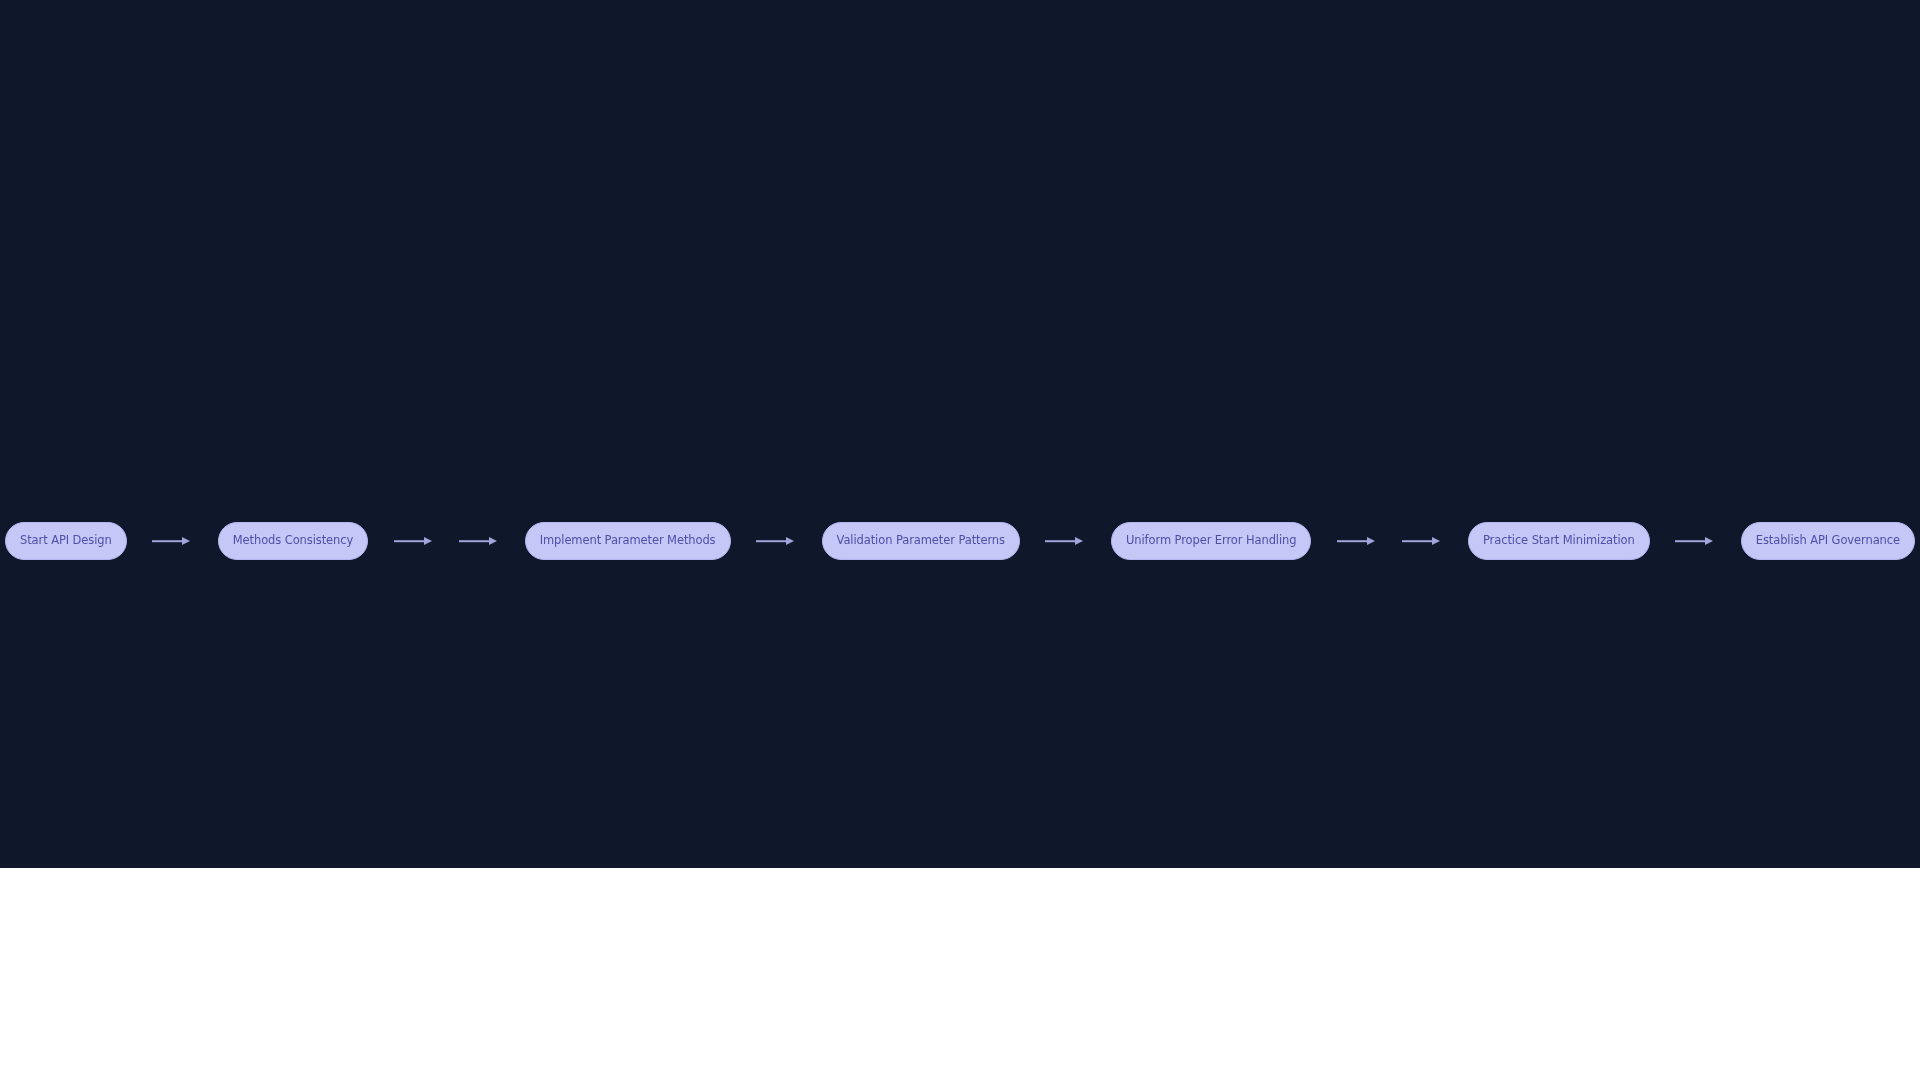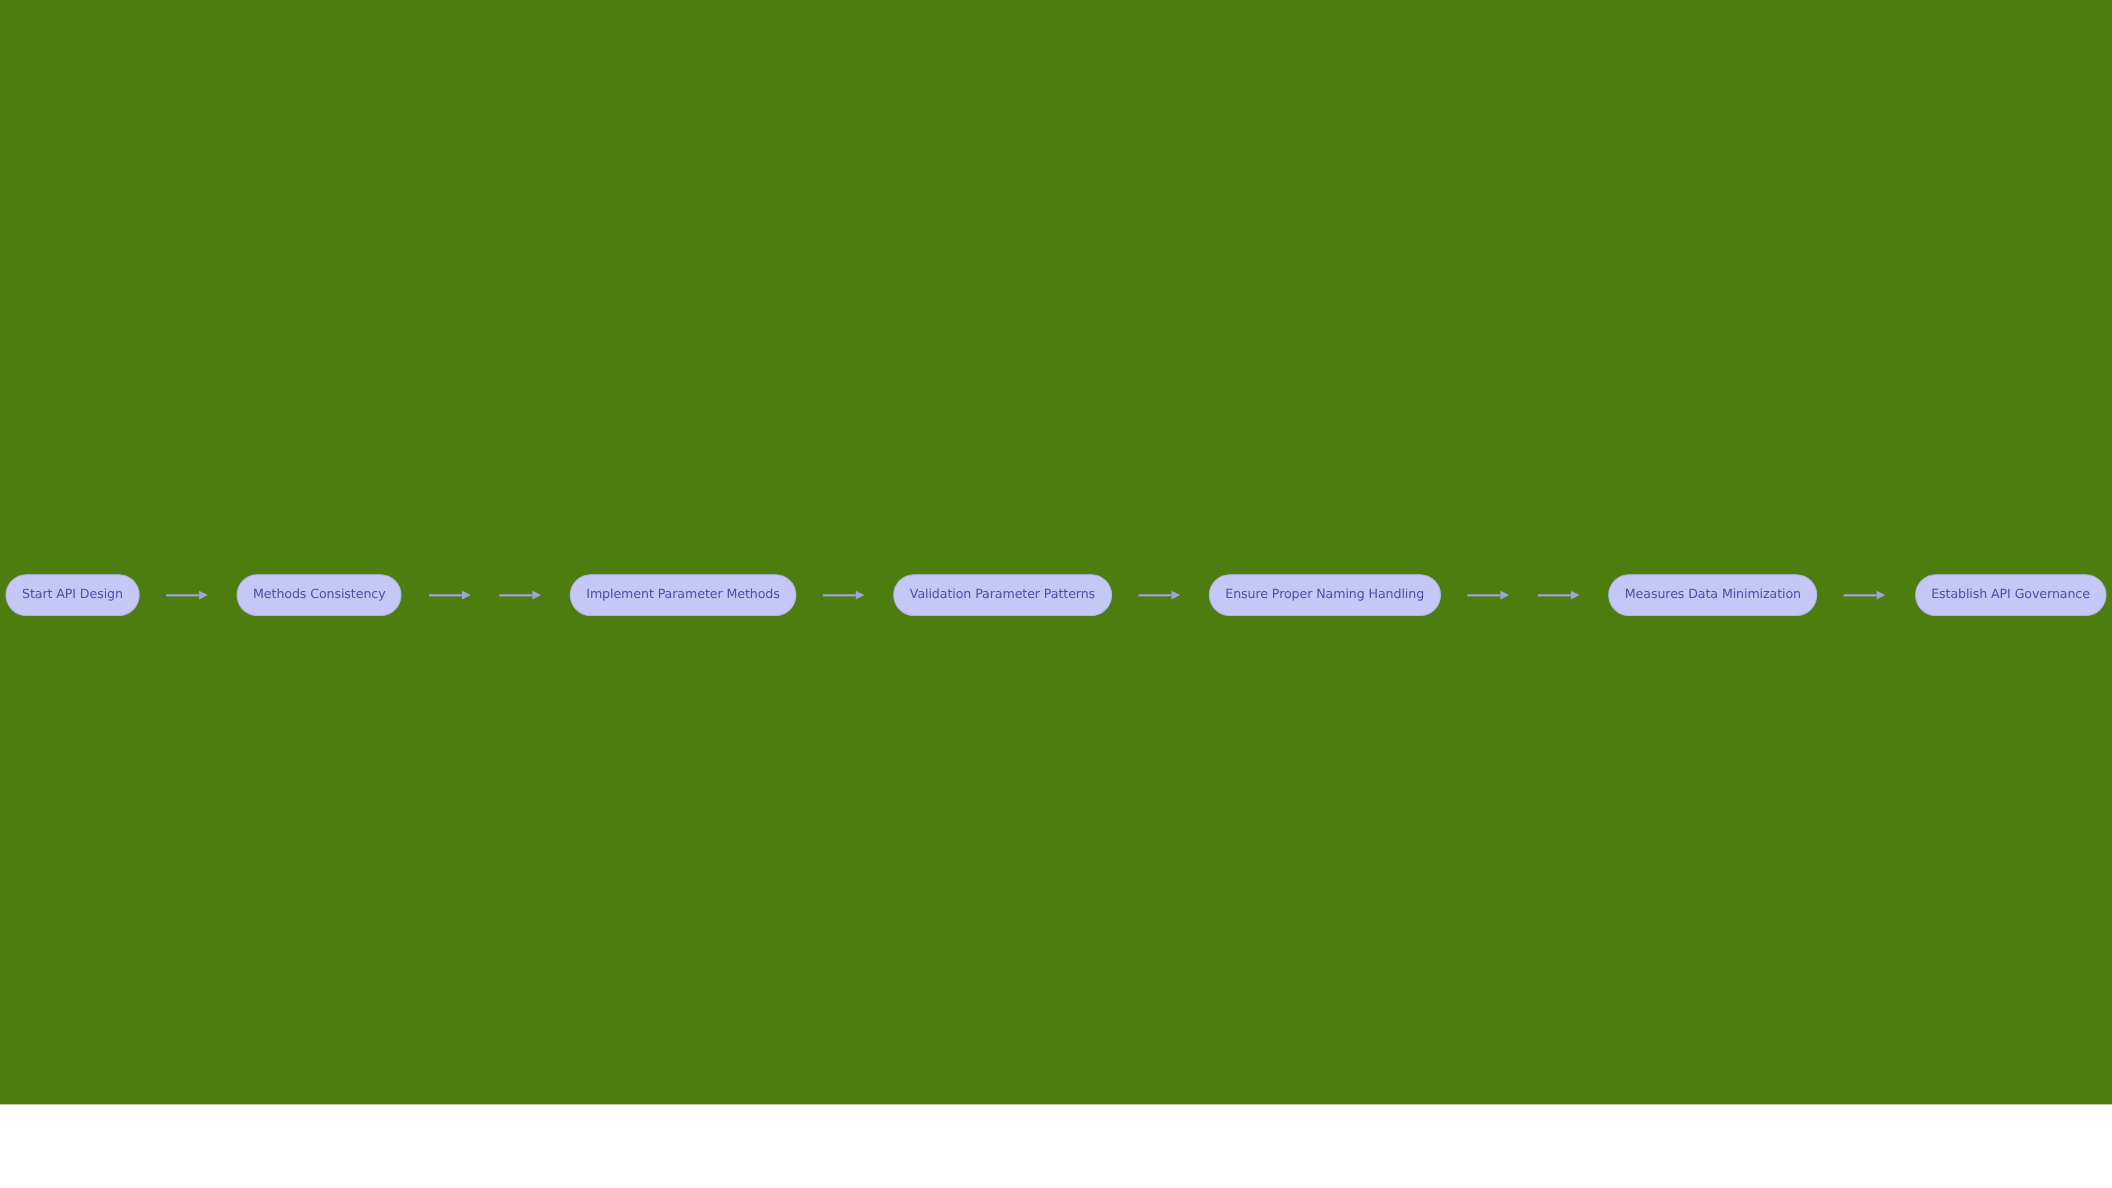--- a/index.html
+++ b/index.html
@@ -10,22 +10,22 @@
   body {
     width: 1920px;
     height: 1080px;
     overflow: hidden;
     font-family: "DejaVu Sans", "Liberation Sans", sans-serif;
   }
 
   #flowchart-canvas {
     position: relative;
     width: 1920px;
-    height: 1004px;
-    background: #4d7c0f;
+    height: 868px;
+    background: #0f172a;
     text-decoration: underline;
   }
 
   
   #flow-row {
     position: absolute;
     left: 0;
     top: 521px;
     width: 1920px;
     height: 40px;
@@ -133,36 +133,36 @@
     <div class="flow-node">
       <span class="flow-node-label">Validation Parameter Patterns</span>
     </div>
 
     <div class="flow-edge">
       <span class="edge-line"></span>
       <span class="edge-arrowhead"></span>
     </div>
 
     <div class="flow-node">
-      <span class="flow-node-label">Ensure Proper Naming Handling</span>
+      <span class="flow-node-label">Uniform Proper Error Handling</span>
     </div>
 
     <div class="flow-edge">
       <span class="edge-line"></span>
       <span class="edge-arrowhead"></span>
     </div>
 
 
     <div class="flow-edge">
       <span class="edge-line"></span>
       <span class="edge-arrowhead"></span>
     </div>
 
     <div class="flow-node">
-      <span class="flow-node-label">Measures Data Minimization</span>
+      <span class="flow-node-label">Practice Start Minimization</span>
     </div>
 
     <div class="flow-edge">
       <span class="edge-line"></span>
       <span class="edge-arrowhead"></span>
     </div>
 
     <div class="flow-node">
       <span class="flow-node-label">Establish API Governance</span>
     </div>

